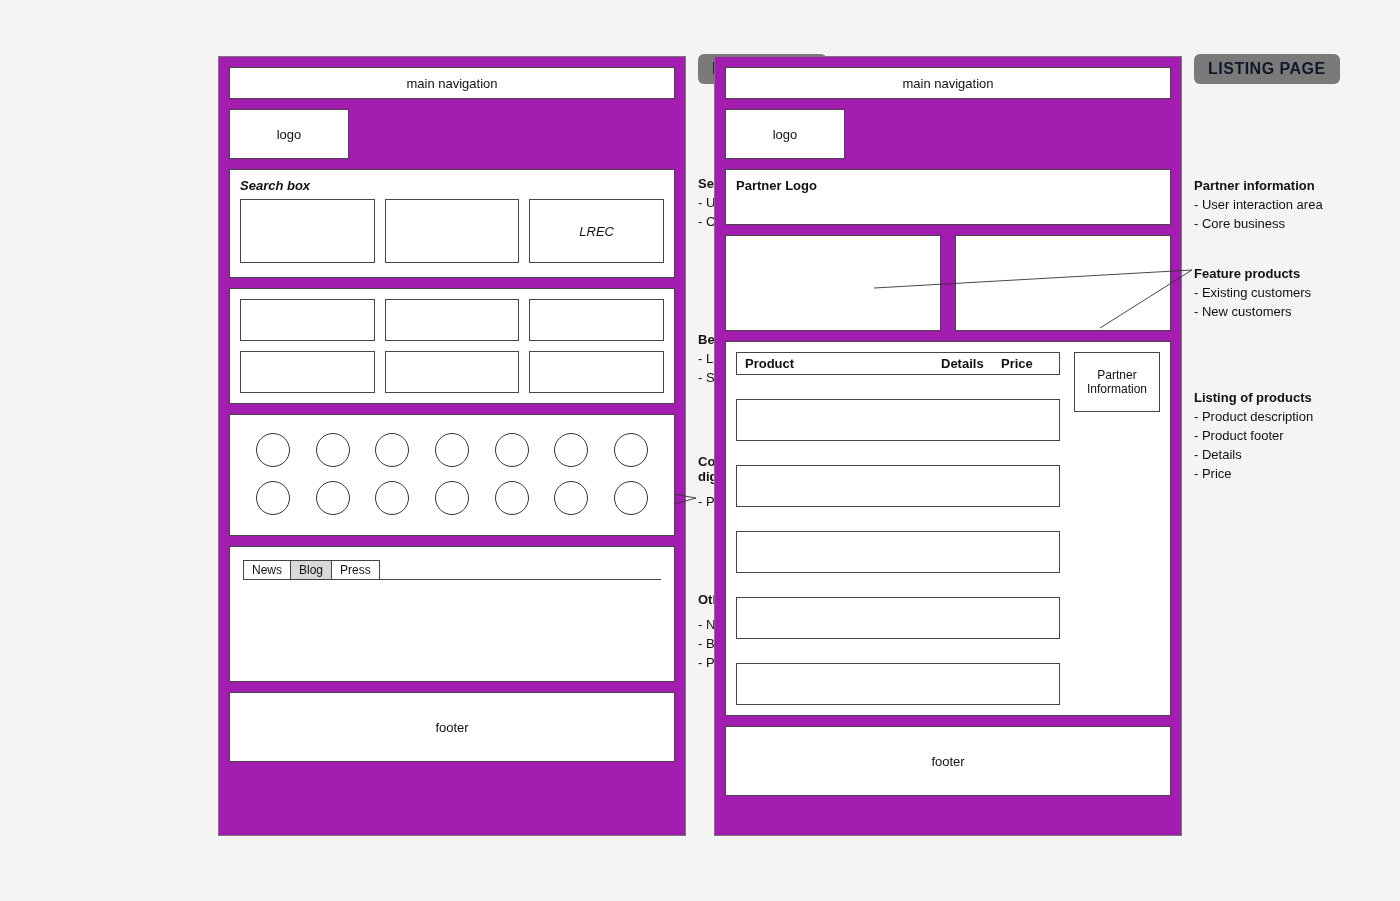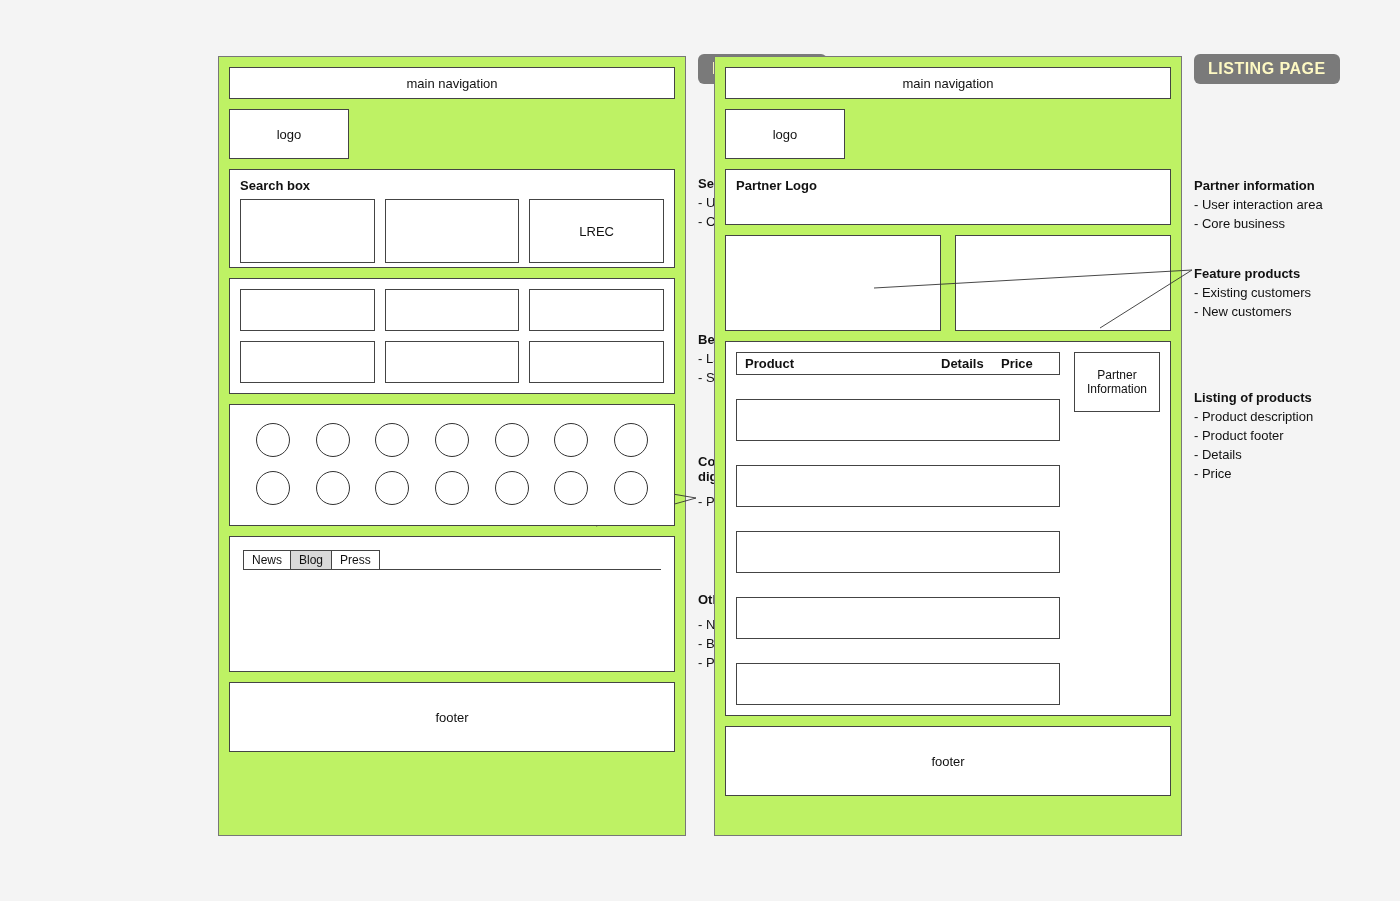--- a/index.html
+++ b/index.html
@@ -21,35 +21,35 @@
     gap: 28px;
     justify-content: center;
   }
   .page-block {
     position: relative;
     display: flex;
     flex-direction: row;
     align-items: flex-start;
   }
   .page-frame {
-    background: #bef264;
+    background: #a21caf;
     border: 1px solid #777;
     width: 468px;
     height: 780px;
     padding: 10px;
     display: flex;
     flex-direction: column;
     gap: 10px;
   }
   .badge {
     position: absolute;
     top: -2px;
     left: 480px;
     background: #7a7a7a;
-    color: #fef9c3;
+    color: #0f172a;
     font-weight: 700;
     font-size: 16px;
     padding: 6px 14px;
     border-radius: 6px;
     letter-spacing: 0.5px;
     white-space: nowrap;
   }
   .annot {
     position: absolute;
     left: 480px;
@@ -65,21 +65,21 @@
   }
   .centered {
     display: flex;
     align-items: center;
     justify-content: center;
   }
   .row { display: flex; gap: 10px; }
   
   .nav-bar { height: 32px; }
   .logo-box { width: 120px; height: 50px; margin-left: 0; }
-  .search-area { padding: 8px 10px 4px; }
+  .search-area { padding: 8px 10px 14px; font-style: italic; }
   .search-area .label { font-weight: 700; margin-bottom: 6px; }
   .search-cells { display: flex; gap: 10px; }
   .search-cells .box { flex: 1 1 0; height: 64px; }
   .lrec { width: 140px; height: 88px; }
   .deals { padding: 10px; display: flex; flex-direction: column; gap: 10px; }
   .deals .row .box { flex: 1 1 0; height: 42px; }
   .compare { height: 122px; position: relative; }
   .compare .circles {
     position: absolute; left: 26px; right: 26px; top: 18px;
     display: flex; flex-direction: column; gap: 14px;

